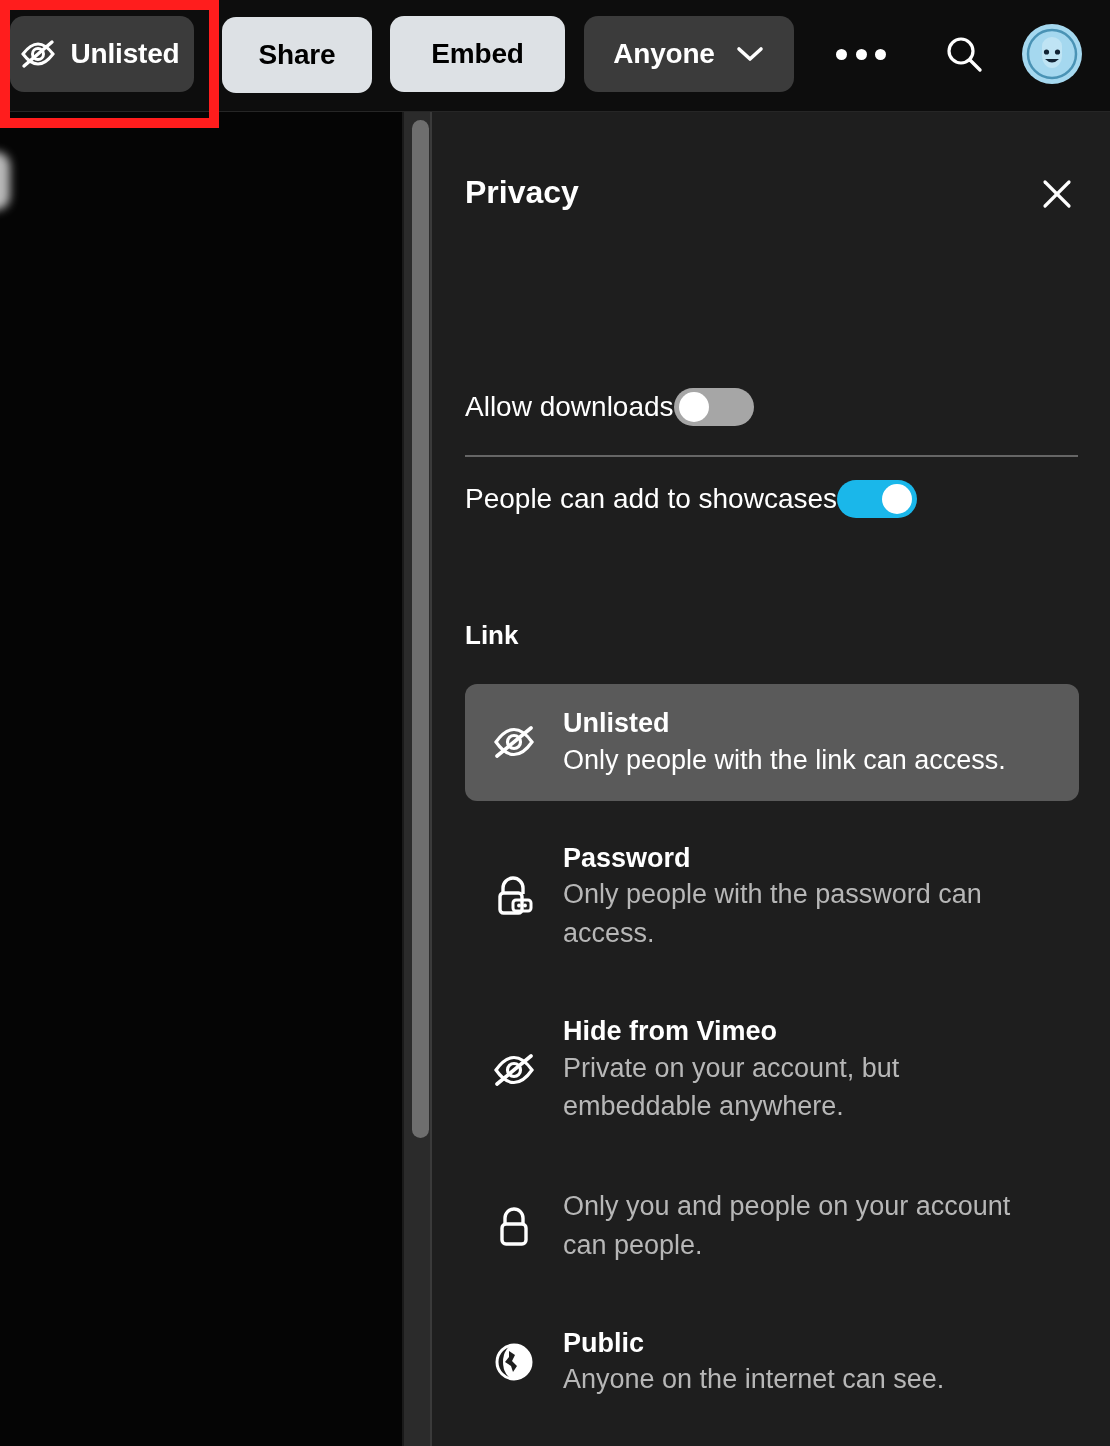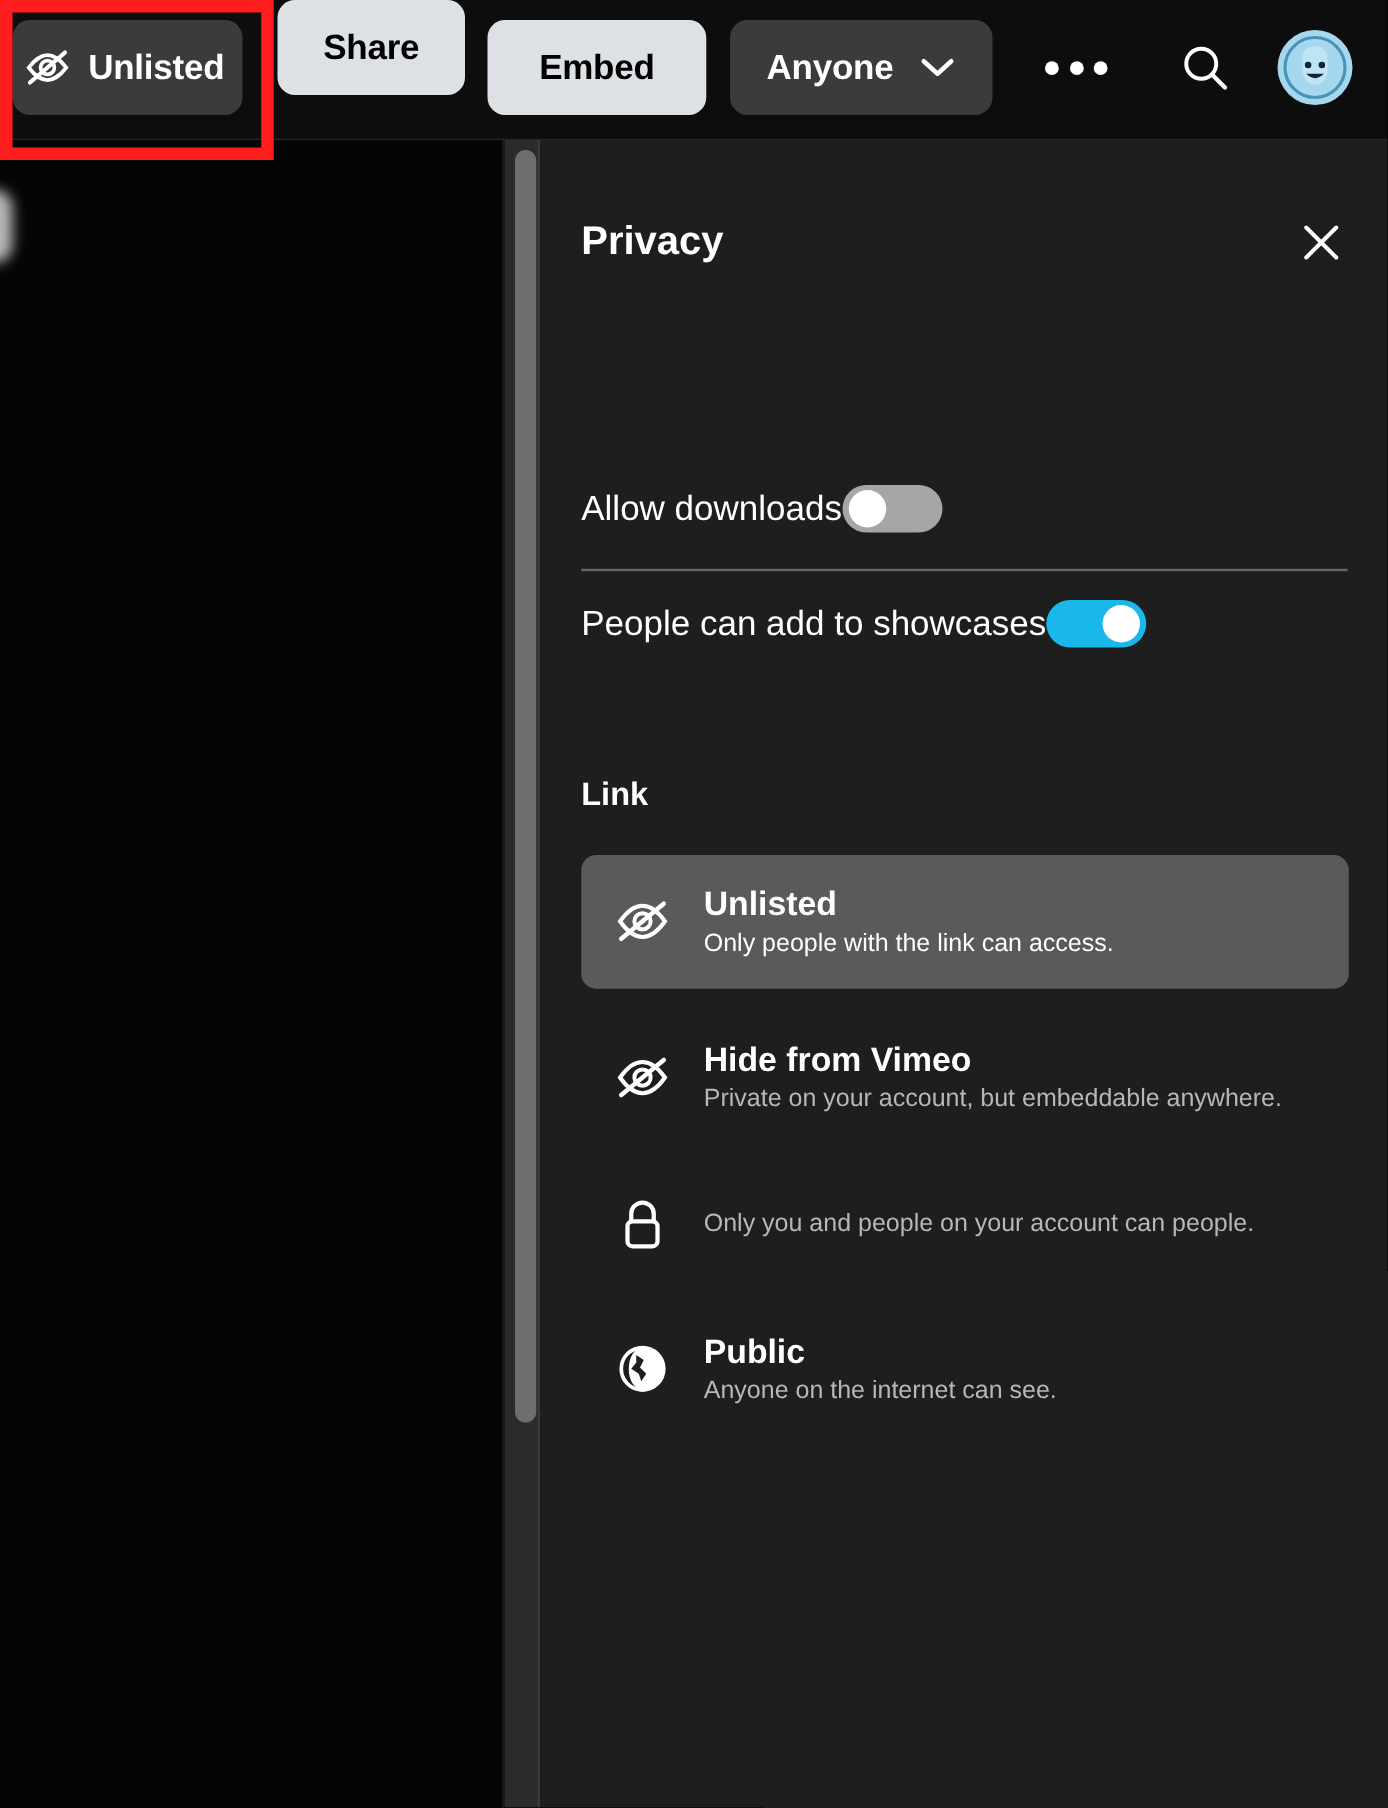--- a/index.html
+++ b/index.html
@@ -46,21 +46,21 @@
     position: absolute;
     left: 10px; top: 16px;
     width: 184px;
     background: #3b3b3b;
     color: #fff;
     gap: 14px;
     padding-right: 6px;
   }
   .btn-share {
     position: absolute;
-    left: 222px; top: 0;
+    left: 222px; top: 17px;
     width: 150px;
     background: #dde1e5;
     color: #000;
   }
   .btn-embed {
     position: absolute;
     left: 390px; top: 16px;
     width: 175px;
     background: #dde1e5;
     color: #000;
@@ -263,21 +263,21 @@
     justify-content: center;
   }
   .option .opt-text { flex: 1 1 auto; }
   .opt-name {
     font-size: 27px;
     font-weight: bold;
     color: #fff;
     line-height: 1.28;
   }
   .opt-desc {
-    font-size: 20px;
+    font-size: 27px;
     color: #b7b7b7;
     line-height: 1.42;
   }
   .option.selected .opt-desc { color: #fff; }
 
   svg { display: block; }
 </style>
 </head>
 <body>
 
@@ -384,20 +384,35 @@
           <circle cx="23" cy="19" r="6.5" fill="none" stroke="#fff" stroke-width="3.2"></circle>
           <line x1="6" y1="33" x2="40" y2="5" stroke="#fff" stroke-width="3.6" stroke-linecap="round"></line>
         </svg>
       </span>
       <span class="opt-text">
         <div class="opt-name">Unlisted</div>
         <div class="opt-desc">Only people with the link can access.</div>
       </span>
     </div>
 
+    <div class="option" style="margin-top:18px">
+      <span class="opt-icon">
+        <svg width="46" height="48" viewBox="0 0 46 48">
+          <path d="M12 22 v-6 a10 10 0 0 1 20 0 v6" fill="none" stroke="#fff" stroke-width="3.4"></path>
+          <rect x="9" y="21" width="22" height="20" rx="3.5" fill="none" stroke="#fff" stroke-width="3.4"></rect>
+          <rect x="22" y="28" width="18" height="11" rx="3" fill="none" stroke="#fff" stroke-width="3"></rect>
+          <circle cx="28" cy="33.5" r="1.9" fill="#fff"></circle>
+          <circle cx="34" cy="33.5" r="1.9" fill="#fff"></circle>
+        </svg>
+      </span>
+      <span class="opt-text">
+        <div class="opt-name">Password</div>
+        <div class="opt-desc">Only people with the password can access.</div>
+      </span>
+    </div>
 
     <div class="option" style="margin-top:18px">
       <span class="opt-icon">
         <svg width="46" height="38" viewBox="0 0 46 38">
           <path d="M5 19 C12 9 18 6.5 23 6.5 C28 6.5 34 9 41 19 C34 29 28 31.5 23 31.5 C18 31.5 12 29 5 19 Z" fill="none" stroke="#fff" stroke-width="3.2"></path>
           <circle cx="23" cy="19" r="6.5" fill="none" stroke="#fff" stroke-width="3.2"></circle>
           <line x1="6" y1="33" x2="40" y2="5" stroke="#fff" stroke-width="3.6" stroke-linecap="round"></line>
         </svg>
       </span>
       <span class="opt-text">

